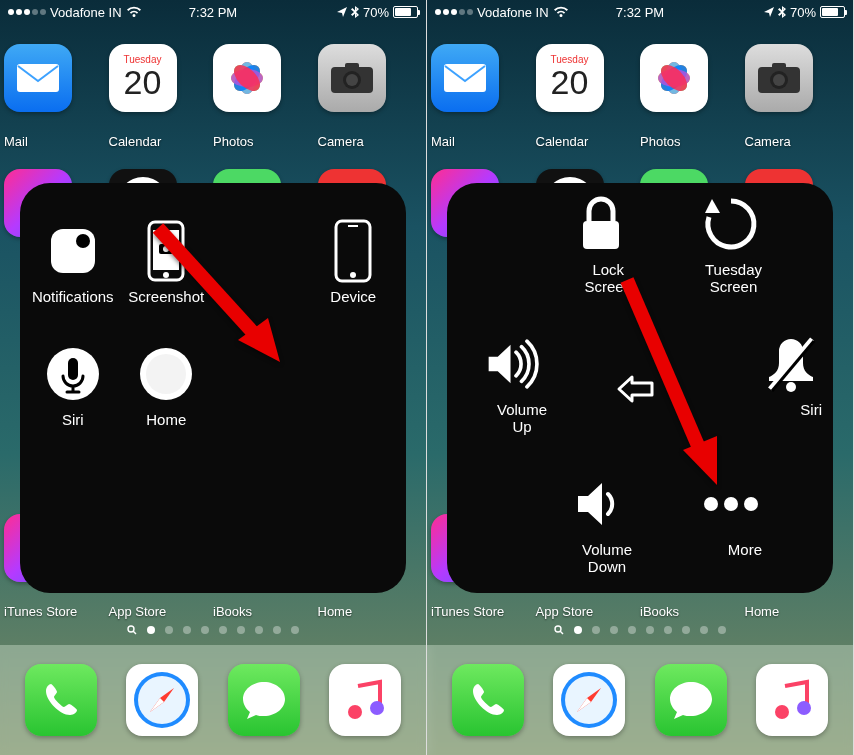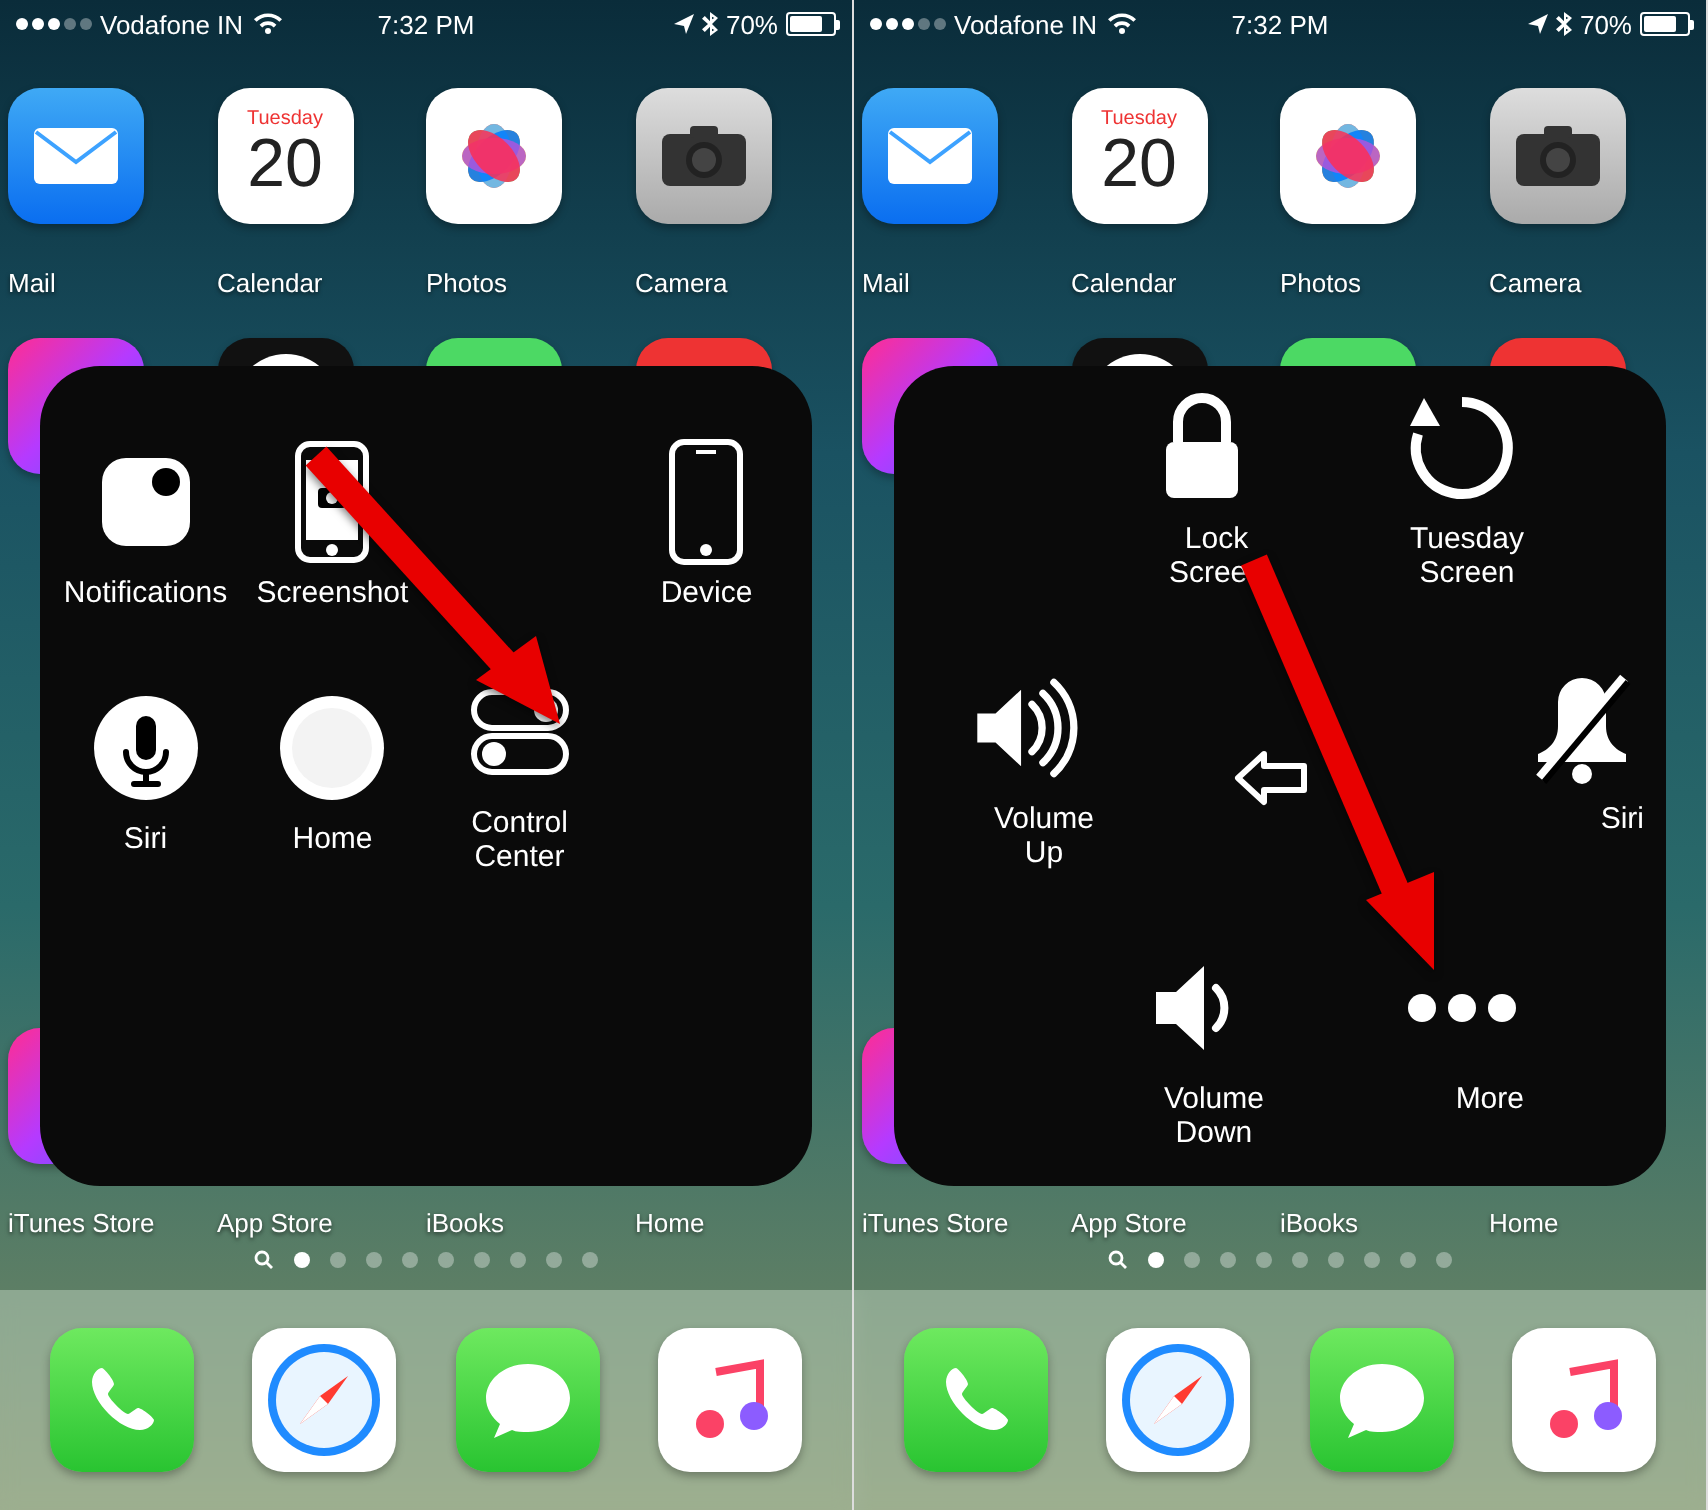--- a/index.html
+++ b/index.html
@@ -270,32 +270,20 @@
     </div>
     <div class="at-cell">
       <div class="ic">
           <svg width="56" height="56" viewBox="0 0 56 56">
             <circle cx="28" cy="28" r="26" fill="#fff"></circle>
             <circle cx="28" cy="28" r="20" fill="#f3f3f3"></circle>
           </svg>
         </div>
       <span>Home</span>
     </div>
-    <div class="at-cell">
-      <div class="ic">
-          <svg width="54" height="48" viewBox="0 0 54 48">
-            <rect x="4" y="4" width="46" height="18" rx="9" fill="none" stroke="#fff" stroke-width="3"></rect>
-            <circle cx="40" cy="13" r="6" fill="#fff"></circle>
-            <rect x="4" y="26" width="46" height="18" rx="9" fill="none" stroke="#fff" stroke-width="3"></rect>
-            <circle cx="14" cy="35" r="6" fill="#fff"></circle>
-          </svg>
-        </div>
-      <span style="white-space:pre-line">Control
-Center</span>
-    </div>
   </div>
 
   <div class="arrow" style="left:148px; top:218px">
     <svg width="160" height="160" viewBox="0 0 160 160">
         <line x1="10" y1="10" x2="110" y2="120" stroke="#e80000" stroke-width="14"></line>
         <polygon points="90,122 132,144 120,100" fill="#e80000"></polygon>
       </svg>
   </div>
 
   <div class="dock">

